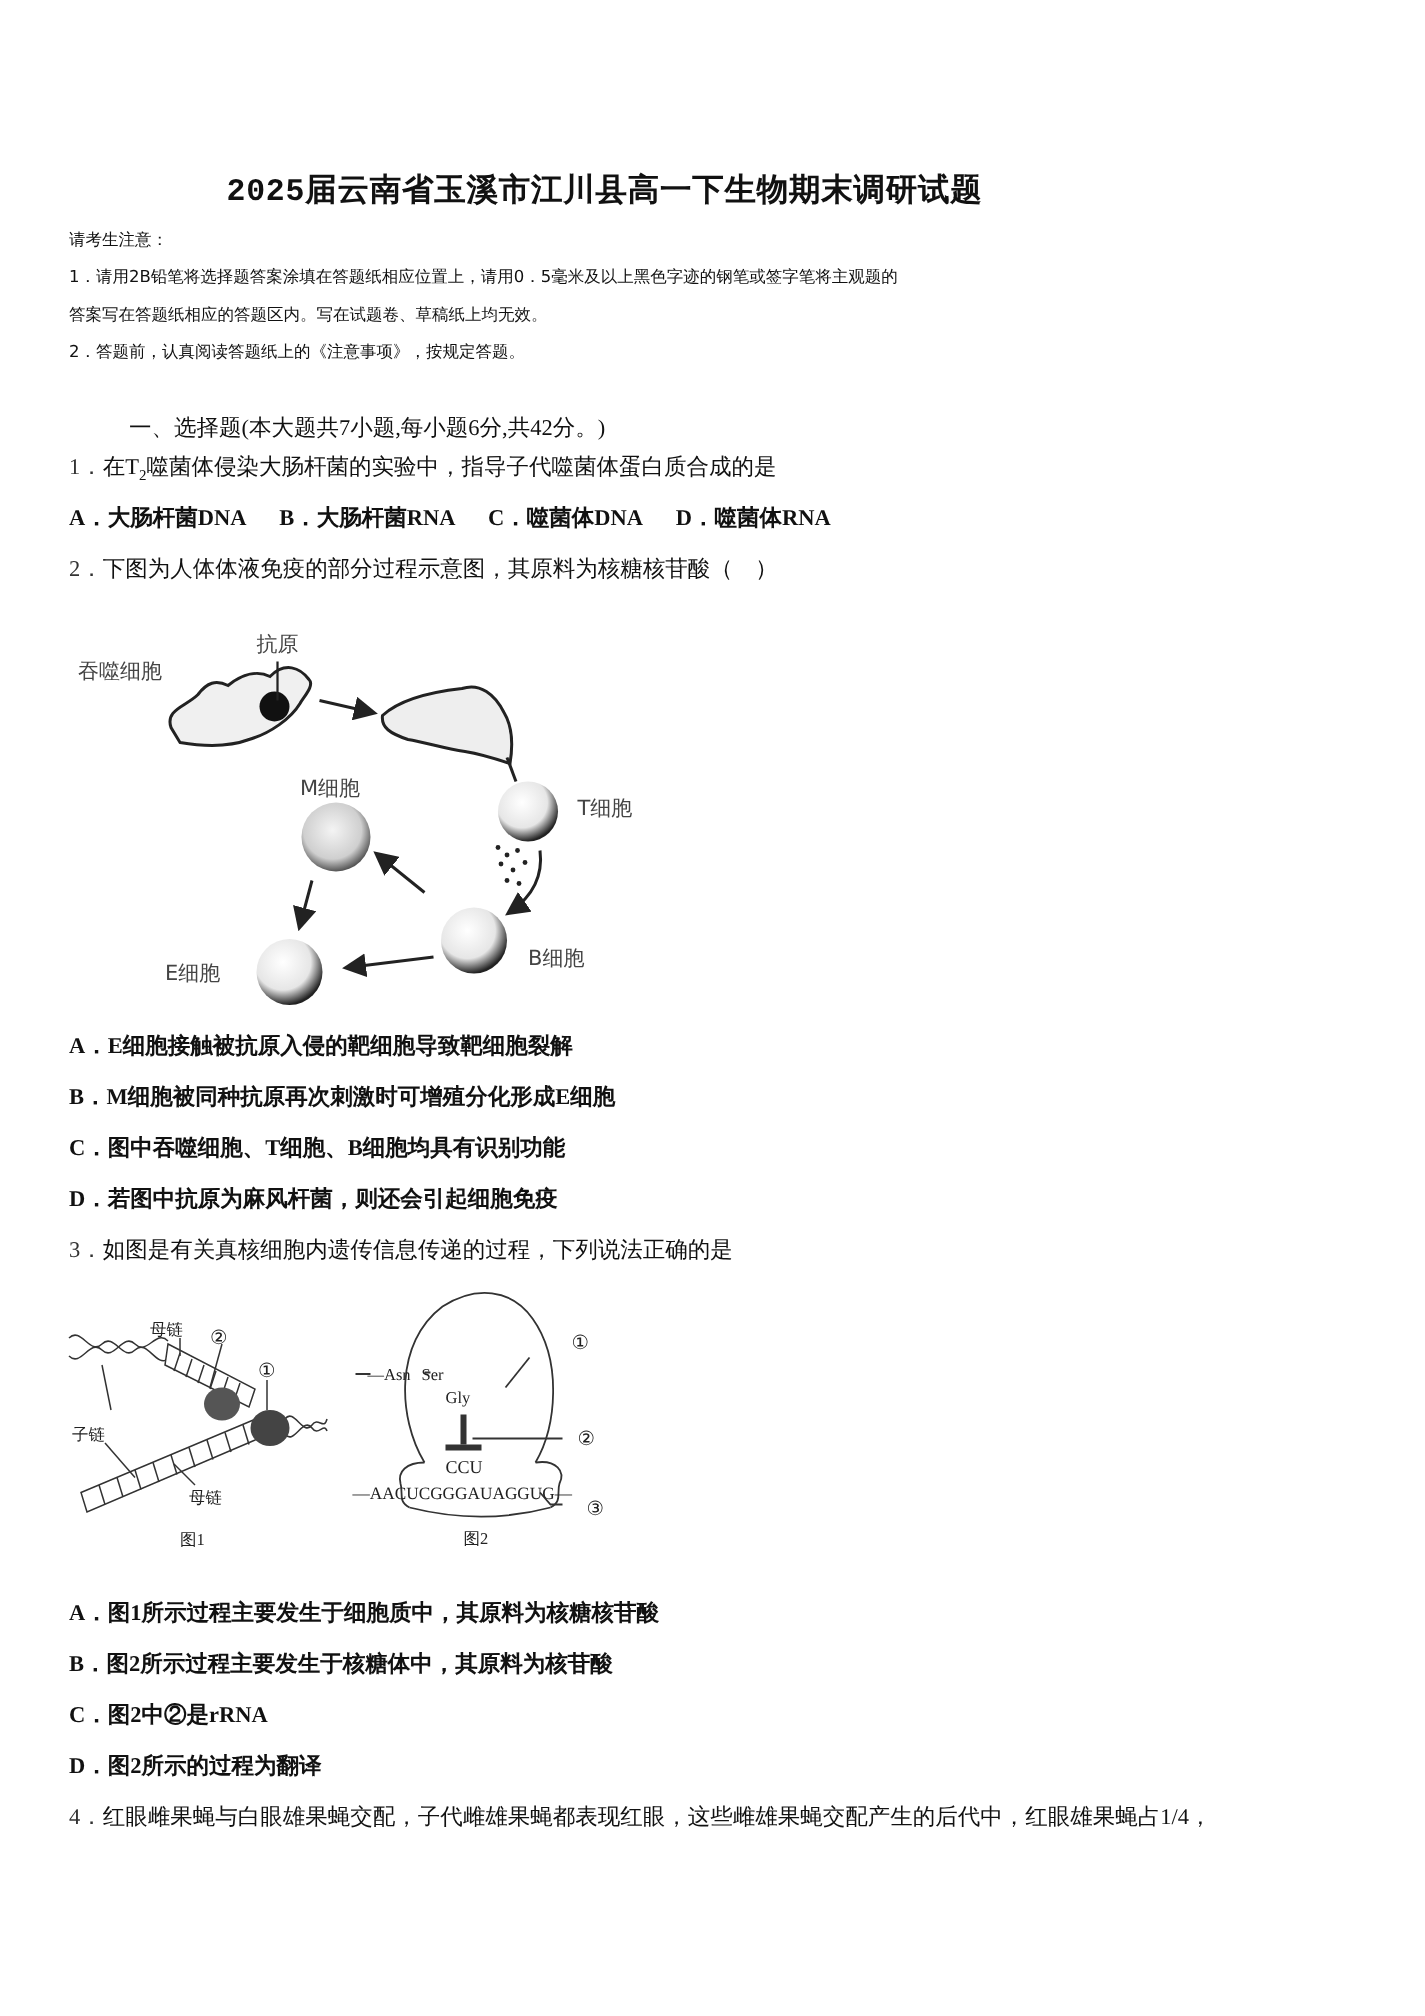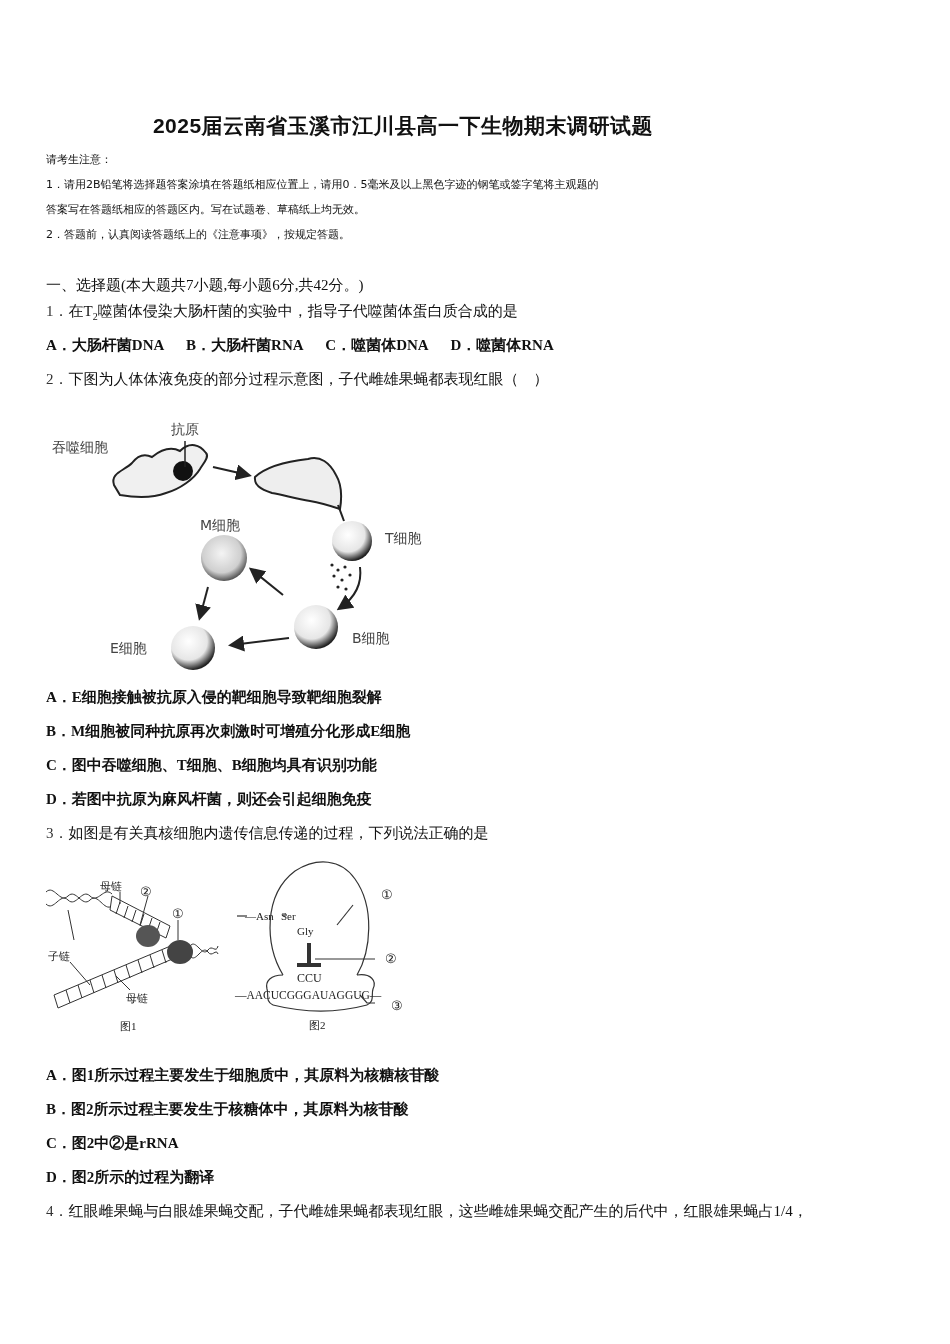--- a/index.html
+++ b/index.html
@@ -4,21 +4,21 @@
 <style>
   html, body { margin: 0; padding: 0; background: #ffffff; }
   body {
     width: 950px; height: 1344px; position: relative; overflow: hidden;
     font-family: "Liberation Serif", "DejaVu Serif", serif;
     color: #111;
   }
   .page { position: absolute; left: 0; top: 0; width: 950px; height: 1344px; }
   .title {
     position: absolute; left: 0; top: 112px; width: 806px; text-align: center;
-    font-family: Liberation Sans, sans-serif;
+    font-family: Liberation Mono, monospace;
     font-weight: bold; font-size: 21px; letter-spacing: 0.5px;
   }
   .line {
     position: absolute; left: 46px; font-size: 15px; white-space: nowrap;
   }
   .notice { font-family: "DejaVu Sans", sans-serif; font-size: 11px; }
   .bold { font-weight: bold; }
   .qnum { font-weight: normal; color: #333; }
   .opts-row span { margin-right: 18px; margin-top: 12px; }
   .figure { position: absolute; }
@@ -30,34 +30,34 @@
 
 <div class="page">
 
   <div class="title">2025届云南省玉溪市江川县高一下生物期末调研试题</div>
 
   <div class="line notice" style="top:152px;">请考生注意：</div>
   <div class="line notice" style="top:177px;">1．请用2B铅笔将选择题答案涂填在答题纸相应位置上，请用0．5毫米及以上黑色字迹的钢笔或签字笔将主观题的</div>
   <div class="line notice" style="top:202px;">答案写在答题纸相应的答题区内。写在试题卷、草稿纸上均无效。</div>
   <div class="line notice" style="top:227px;">2．答题前，认真阅读答题纸上的《注意事项》，按规定答题。</div>
 
-  <div class="line" style="top:276px;">一、选择题(本大题共7小题,每小题6分,共42分。)</div>
+  <div class="line" style="top:276px;margin-left:40px;">一、选择题(本大题共7小题,每小题6分,共42分。)</div>
 
   <div class="line" style="top:302px;">
     <span class="qnum">1．</span><span>在T</span><sub style="font-size:10px;">2</sub><span>噬菌体侵染大肠杆菌的实验中，指导子代噬菌体蛋白质合成的是</span>
   </div>
   <div class="line bold opts-row" style="top:336px;">
     <span>A．大肠杆菌DNA</span>
     <span>B．大肠杆菌RNA</span>
     <span>C．噬菌体DNA</span>
     <span>D．噬菌体RNA</span>
   </div>
 
   <div class="line" style="top:370px;">
-    <span class="qnum">2．</span><span>下图为人体体液免疫的部分过程示意图，子代雌雄果蝇都表现红眼（　）</span>
+    <span class="qnum">2．</span><span>下图为人体体液免疫的部分过程示意图，其原料为核糖核苷酸（　）</span>
   </div>
 
   <svg class="figure" style="left:40px; top:405px;" width="420" height="275" viewBox="0 0 420 275">
     <defs>
       <radialGradient id="cellG" cx="40%" cy="35%" r="65%">
         <stop offset="0%" stop-color="#ffffff"></stop>
         <stop offset="65%" stop-color="#e6e6e6"></stop>
         <stop offset="100%" stop-color="#222"></stop>
       </radialGradient>
       <radialGradient id="mG" cx="45%" cy="40%" r="60%">

